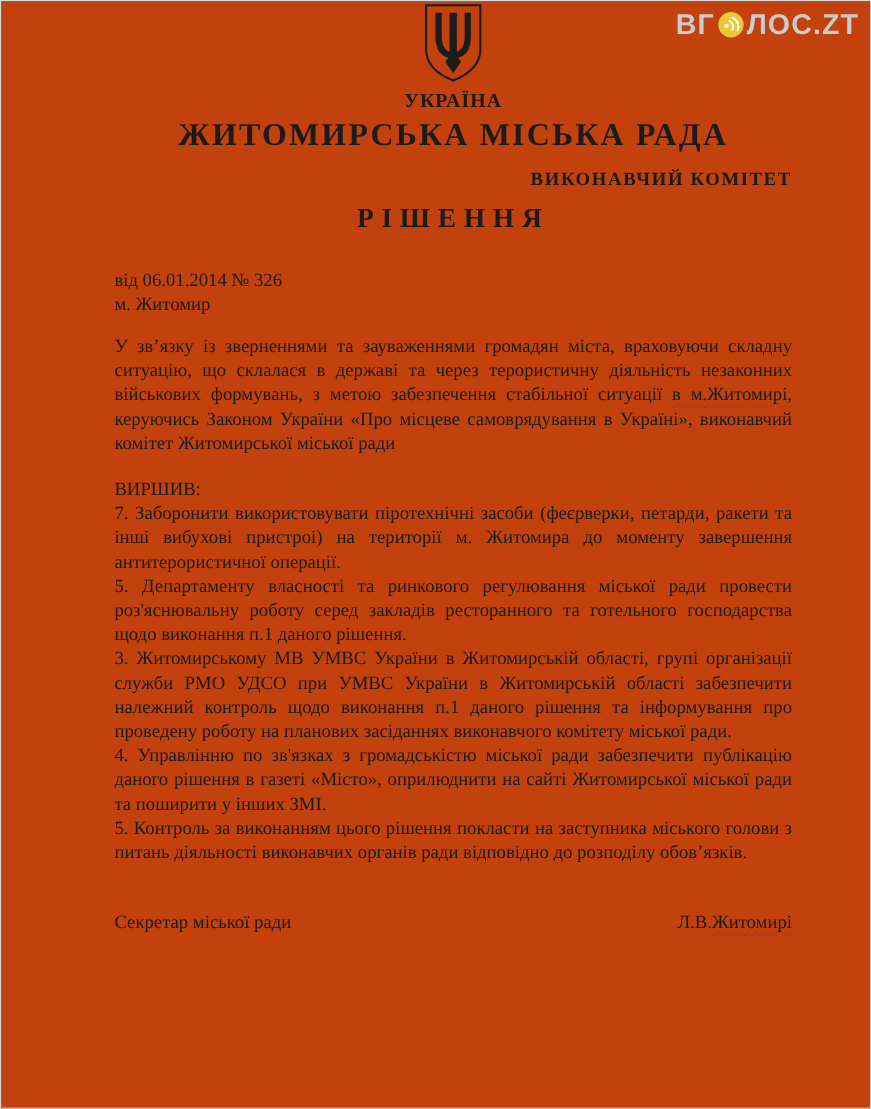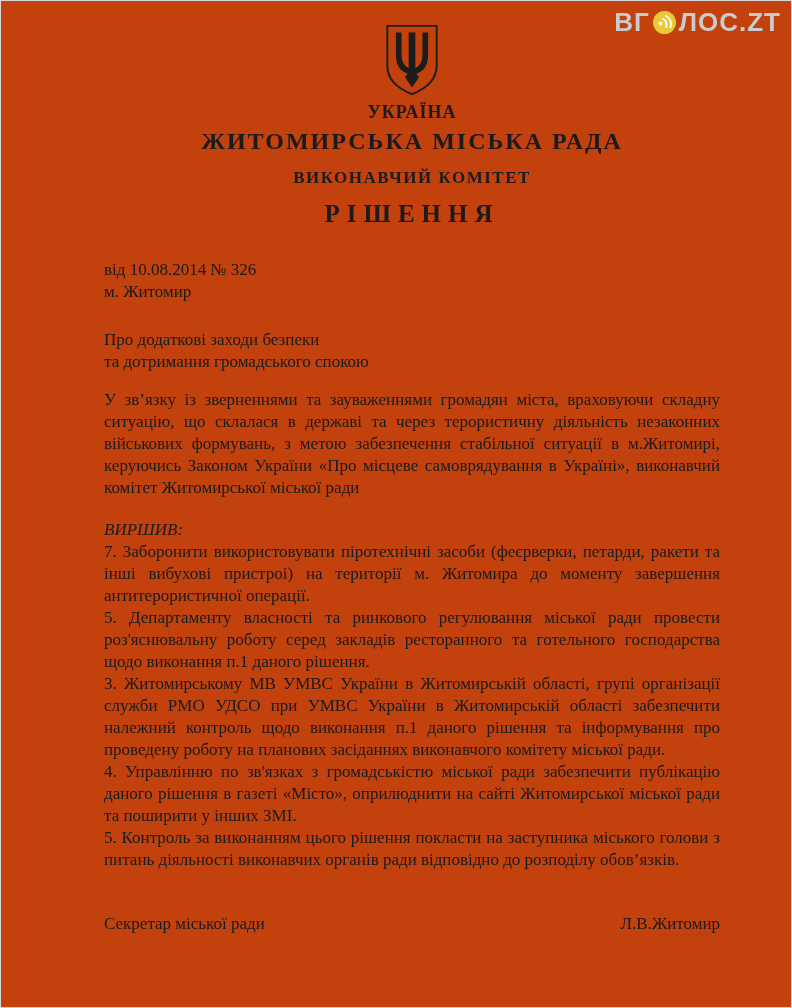--- a/index.html
+++ b/index.html
@@ -8,31 +8,31 @@
     font-family:"Liberation Serif",serif;color:#1b1b1b;
     box-sizing:border-box;border:1px solid #d8d8d8;overflow:hidden;
   }
   .watermark{
     position:absolute;top:6px;right:10px;display:flex;align-items:center;gap:1px;
     font-family:"Liberation Sans",sans-serif;font-weight:bold;font-size:26px;
     color:#cbcbcb;letter-spacing:1px;user-select:none;
   }
   .watermark svg{display:block;margin:0 1px;}
   .content{position:absolute;left:103px;top:0;width:616px;}
-  .header{text-align:center;padding-top:22px;}
+  .header{text-align:center;padding-top:1px;}
   .emblem{display:block;margin:0 auto;}
   .country{font-weight:bold;font-size:18px;letter-spacing:1px;margin-top:5px;}
-  .council{font-weight:bold;font-size:24px;letter-spacing:2px;margin-top:5px;}
-  .committee{font-weight:bold;font-size:17px;letter-spacing:1.5px;margin-top:13px;}
+  .council{font-weight:bold;font-size:29px;letter-spacing:2px;margin-top:5px;}
+  .committee{font-weight:bold;font-size:17px;letter-spacing:1.5px;margin-top:13px;text-align:right;}
   .doctype{font-weight:bold;font-size:25px;letter-spacing:7px;margin-top:12px;}
   .meta{margin-top:31px;font-size:17px;line-height:22px;}
   .subject{margin-top:26px;font-size:17px;line-height:22px;}
   .bodytext{font-size:17px;line-height:22px;text-align:justify;margin:0;}
   .preamble{margin-top:16px;}
-  .decision-label{margin-top:20px;font-size:17px;line-height:22px;font-style:italic;}
+  .decision-label{margin-top:20px;font-size:17px;line-height:22px;}
   .sq{
     text-decoration-line:underline;text-decoration-style:wavy;
     text-decoration-color:#b23434;text-decoration-thickness:1px;
     text-underline-offset:3px;
   }
   .signature{
     display:flex;justify-content:space-between;align-items:flex-end;
     margin-top:42px;font-size:17px;line-height:22px;
   }
 </style>
@@ -66,38 +66,34 @@
           <path d="M31,48 L23.5,57 L31,68 L38.5,57 Z" fill="#1c1c1c"></path>
         </svg>
       </span>
       <div class="country">УКРАЇНА</div>
       <div class="council">ЖИТОМИРСЬКА МІСЬКА РАДА</div>
       <div class="committee">ВИКОНАВЧИЙ КОМІТЕТ</div>
       <div class="doctype">РІШЕННЯ</div>
     </div>
 
     <div class="meta">
-      <div>від 10.08.2014 № 326</div>
+      <div>від 06.01.2014 № 326</div>
       <div>м. Житомир</div>
     </div>
 
-    <div class="subject">
-      <div>Про додаткові заходи безпеки</div>
-      <div>та дотримання громадського спокою</div>
-    </div>
 
     <p class="bodytext preamble"><span>У зв’язку із зверненнями та зауваженнями громадян міста, враховуючи складну ситуацію, що склалася в державі та через терористичну діяльність незаконних військових формувань, з метою забезпечення стабільної ситуації </span><span class="sq">в м.Житомирі,</span><span> керуючись Законом України «Про місцеве самоврядування в Україні», виконавчий комітет Житомирської міської ради</span></p>
 
     <div class="decision-label">ВИРШИВ:</div>
 
     <p class="bodytext">7. Заборонити використовувати піротехнічні засоби (феєрверки, петарди, ракети та інші вибухові пристроі) на території м. Житомира до моменту завершення антитерористичної операції.</p>
     <p class="bodytext">5. Департаменту власності та ринкового регулювання міської ради провести роз'яснювальну роботу серед закладів ресторанного та готельного господарства щодо виконання п.1 даного рішення.</p>
     <p class="bodytext">3. Житомирському МВ УМВС України в Житомирській області, групі організації служби РМО УДСО при УМВС України в Житомирській області забезпечити належний контроль щодо виконання п.1 даного рішення та інформування про проведену роботу на планових засіданнях виконавчого комітету міської ради.</p>
     <p class="bodytext">4. Управлінню по зв'язках з громадськістю міської ради забезпечити публікацію даного рішення в газеті «Місто», оприлюднити на сайті Житомирської міської ради та поширити у інших ЗМІ.</p>
     <p class="bodytext">5. Контроль за виконанням цього рішення покласти на заступника міського голови з питань діяльності виконавчих органів ради відповідно до розподілу обов’язків.</p>
 
     <div class="signature">
       <span>Секретар міської ради</span>
-      <span><span>Л.В.</span><span class="sq">Житомир</span></span>
+      <span><span>Л.В.</span><span class="sq">Житомирі</span></span>
     </div>
 
   </div>
 </div>
 
 </body></html>

